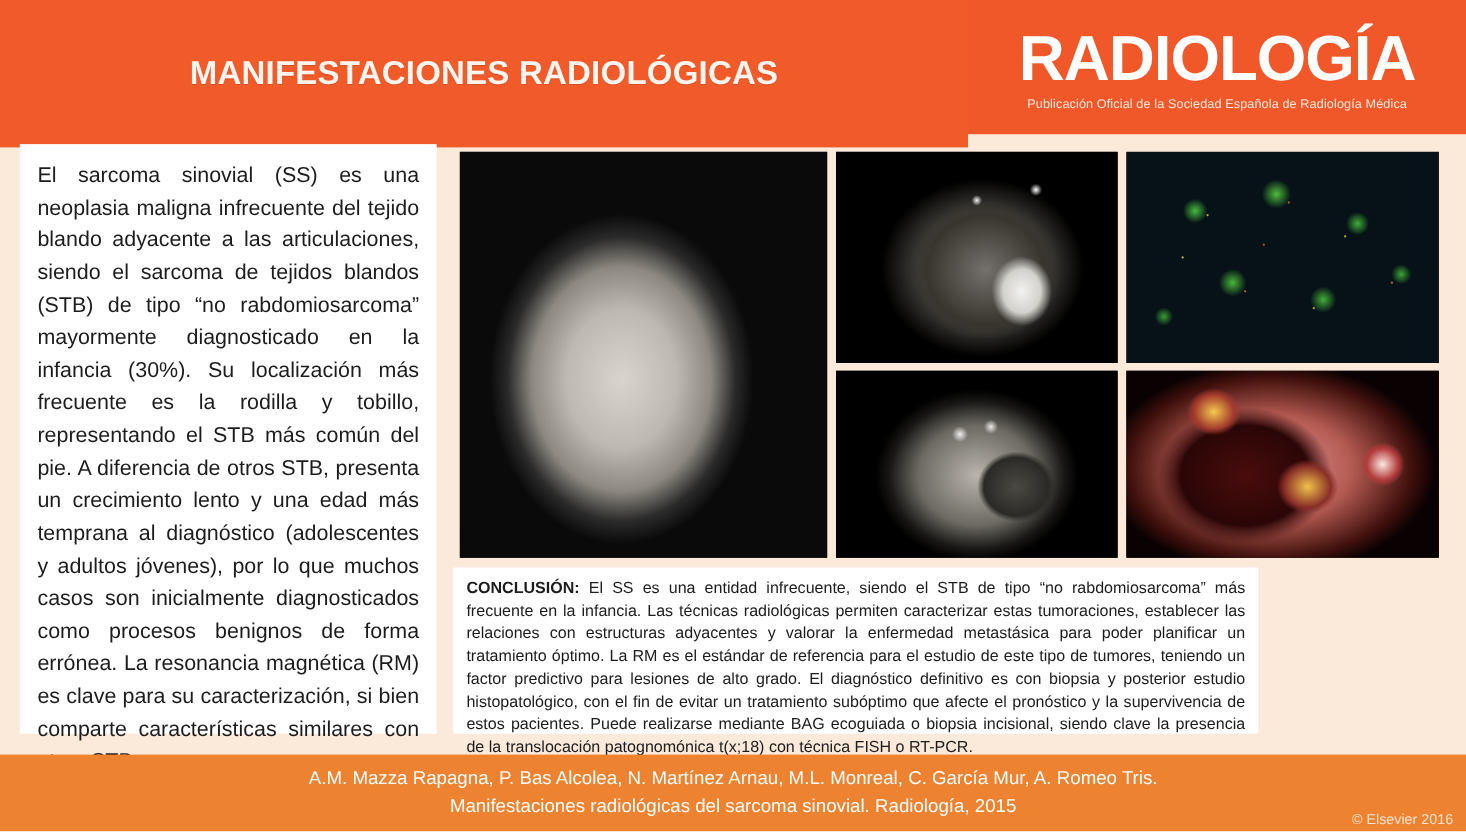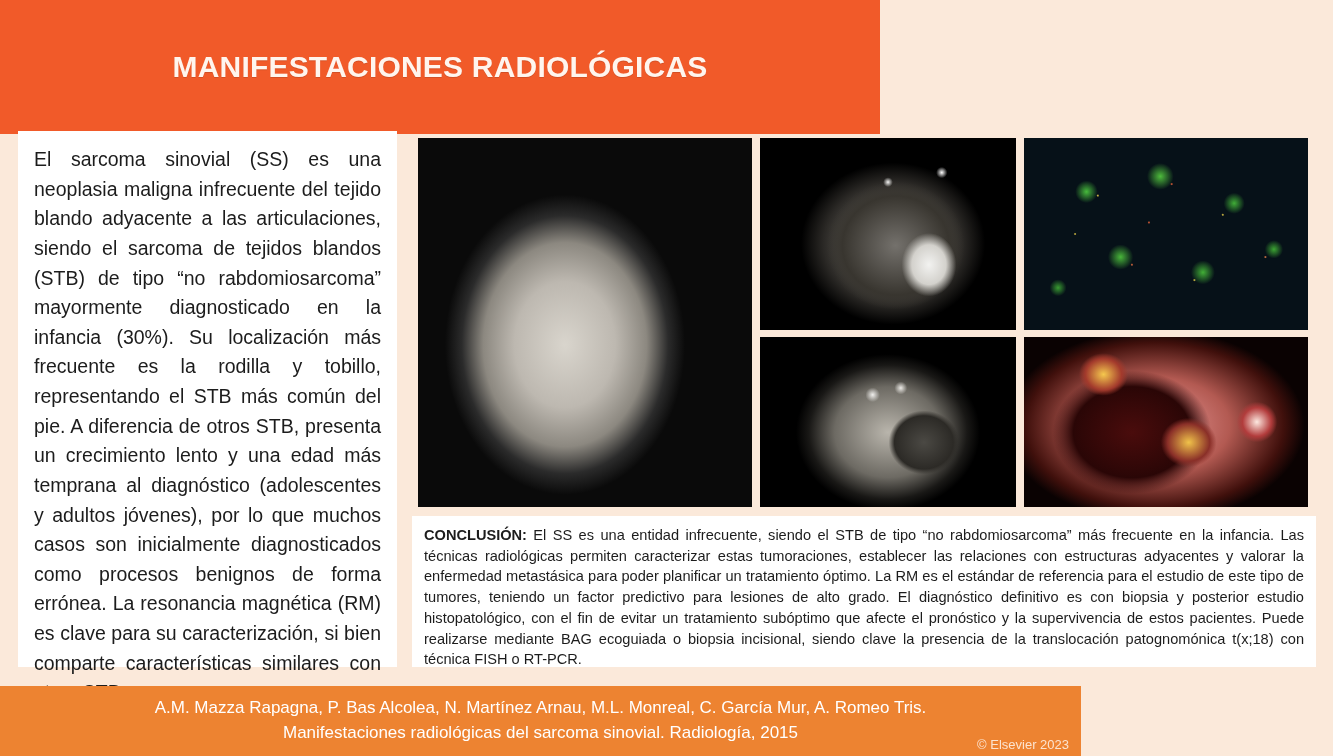--- a/index.html
+++ b/index.html
@@ -168,21 +168,21 @@
       radial-gradient(ellipse 30px 26px at 28% 22%, #f5c84e 0%, #a33a2c 60%, rgba(0,0,0,0) 82%),
       radial-gradient(ellipse 90px 70px at 38% 56%, #4a0c0c 0%, #2a0606 65%, rgba(0,0,0,0) 88%),
       radial-gradient(ellipse 150px 96px at 46% 52%, #e99c9c 0%, #b35a52 50%, #40100c 86%, #0a0202 100%),
       #050101;
   }
 
   
   .conclusion-box {
     position: absolute;
     left: 412px; top: 516px;
-    width: 904px;
+    width: 732px;
     height: 151px;
     background: #ffffff;
     box-sizing: border-box;
     padding: 9px 12px 6px 12px;
   }
   .conclusion-text {
     margin: 0;
     font-size: 14.6px;
     line-height: 1.42;
     color: #1c1c1c;
@@ -190,21 +190,21 @@
     text-justify: inter-word;
   }
   .conclusion-label {
     font-weight: bold;
   }
 
   
   .footer {
     position: absolute;
     left: 0; top: 686px;
-    width: 1081px;
+    width: 1333px;
     height: 70px;
     background: #ed8331;
     display: flex;
     flex-direction: column;
     align-items: center;
     justify-content: center;
   }
   .footer-line {
     color: #ffffff;
     font-size: 17px;
@@ -224,20 +224,24 @@
 <body>
 
 <div id="poster">
 
   <div class="header">
     <div class="header-title-block">
       <div class="header-title">
         <span>MANIFESTACIONES RADIOLÓGICAS</span><br>
       </div>
     </div>
+    <div class="header-logo-block">
+      <div class="logo-word">RADIOLOGÍA</div>
+      <div class="logo-sub">Publicación Oficial de la Sociedad Española de Radiología Médica</div>
+    </div>
   </div>
 
   <div class="intro-box">
     <p class="intro-text">El sarcoma sinovial (SS) es una neoplasia maligna infrecuente del tejido blando adyacente a las articulaciones, siendo el sarcoma de tejidos blandos (STB) de tipo “no rabdomiosarcoma” mayormente diagnosticado en la infancia (30%). Su localización más frecuente es la rodilla y tobillo, representando el STB más común del pie. A diferencia de otros STB, presenta un crecimiento lento y una edad más temprana al diagnóstico (adolescentes y adultos jóvenes), por lo que muchos casos son inicialmente diagnosticados como procesos benignos de forma errónea. La resonancia magnética (RM) es clave para su caracterización, si bien comparte características similares con otros STB.</p>
   </div>
 
   <div class="images">
     <div class="panel panel-main">
       <div class="mri-main"></div>
     </div>
@@ -255,16 +259,16 @@
     </div>
   </div>
 
   <div class="conclusion-box">
     <p class="conclusion-text"><span class="conclusion-label">CONCLUSIÓN:</span><span> El SS es una entidad infrecuente, siendo el STB de tipo “no rabdomiosarcoma” más frecuente en la infancia. Las técnicas radiológicas permiten caracterizar estas tumoraciones, establecer las relaciones con estructuras adyacentes y valorar la enfermedad metastásica para poder planificar un tratamiento óptimo. La RM es el estándar de referencia para el estudio de este tipo de tumores, teniendo un factor predictivo para lesiones de alto grado. El diagnóstico definitivo es con biopsia y posterior estudio histopatológico, con el fin de evitar un tratamiento subóptimo que afecte el pronóstico y la supervivencia de estos pacientes. Puede realizarse mediante BAG ecoguiada o biopsia incisional, siendo clave la presencia de la translocación patognomónica t(x;18) con técnica FISH o RT-PCR.</span></p>
   </div>
 
   <div class="footer">
     <div class="footer-line">A.M. Mazza Rapagna, P. Bas Alcolea, N. Martínez Arnau, M.L. Monreal, C. García Mur, A. Romeo Tris.</div>
     <div class="footer-line">Manifestaciones radiológicas del sarcoma sinovial.  Radiología, 2015</div>
-    <div class="footer-copyright">© Elsevier 2023</div>
+    <div class="footer-copyright">© Elsevier 2016</div>
   </div>
 
 </div>
 
 </body></html>

